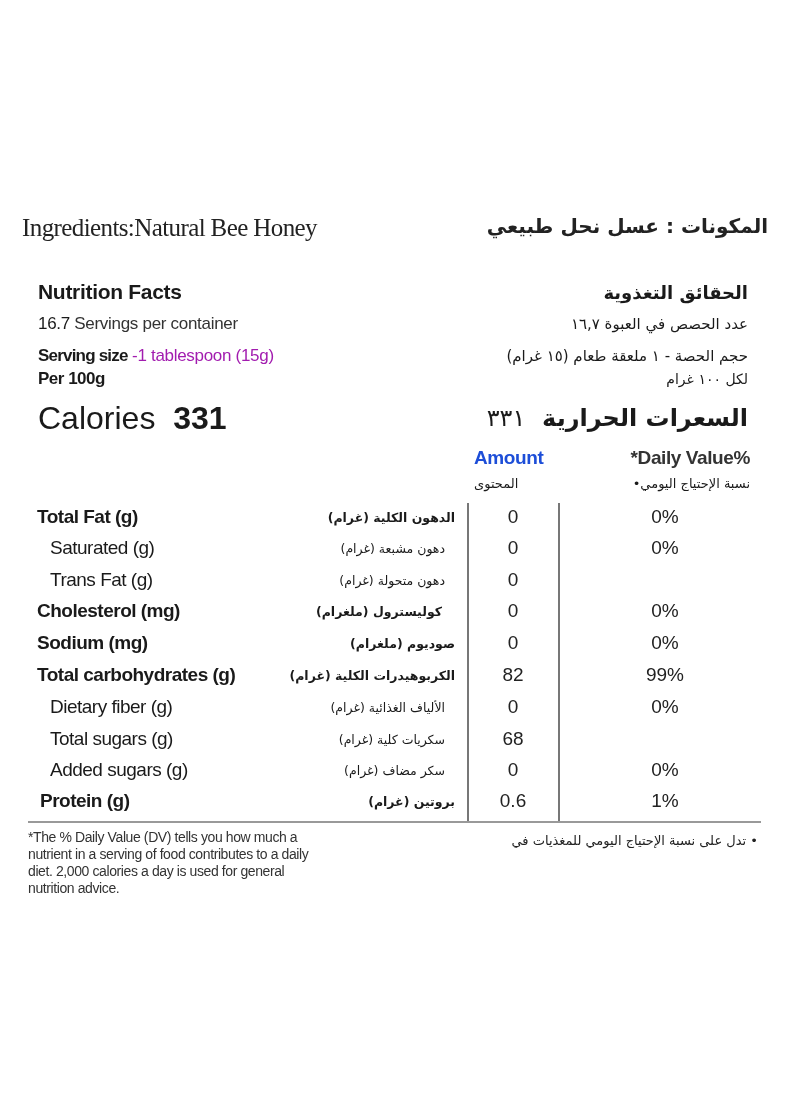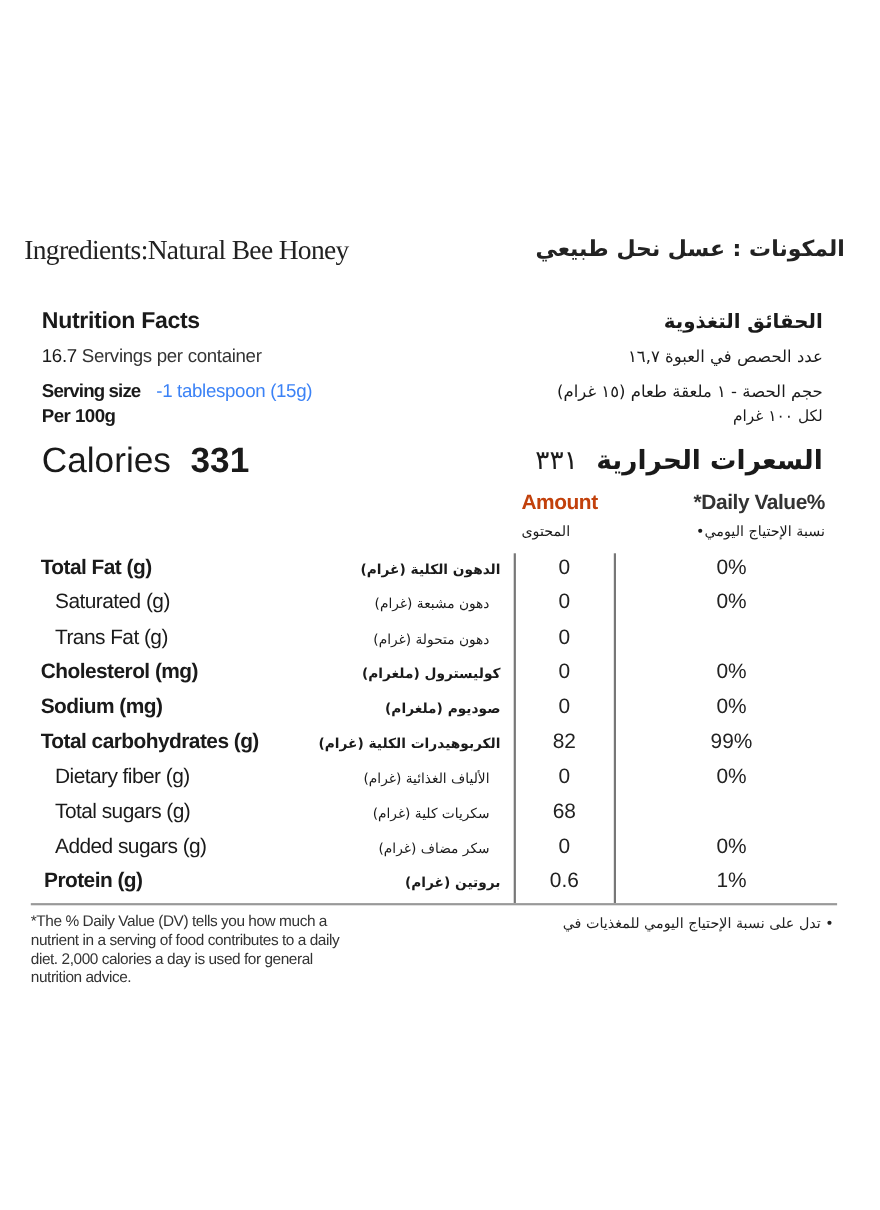--- a/index.html
+++ b/index.html
@@ -24,36 +24,36 @@
 
 <div class="abs" style="left:38px; top:280px; font-size:21px; font-weight:bold; letter-spacing:-0.3px;">Nutrition Facts</div>
 <div class="abs ar" style="right:52px; top:282px; font-size:18px; font-weight:bold;">الحقائق التغذوية</div>
 
 <div class="abs" style="left:38px; top:314px; font-size:17px; letter-spacing:-0.3px;">
   <span>16.7</span><span style="color:#333;"> Servings per container</span>
 </div>
 <div class="abs ar" style="right:52px; top:315px; font-size:15px;">عدد الحصص في العبوة ١٦,٧</div>
 
 <div class="abs" style="left:38px; top:346px; font-size:17px; letter-spacing:-0.3px;">
-  <span style="font-weight:bold; letter-spacing:-0.8px;">Serving size</span><span style="color:#3b82f6;padding-left:10px;"> -1 tablespoon (15g)</span>
+  <span style="font-weight:bold; letter-spacing:-0.8px;">Serving size</span><span style="color:#a21caf;"> -1 tablespoon (15g)</span>
 </div>
 <div class="abs ar" style="right:52px; top:347px; font-size:15px;">حجم الحصة - ١ ملعقة طعام (١٥ غرام)</div>
 
 <div class="abs" style="left:38px; top:369px; font-size:17px; font-weight:bold; letter-spacing:-0.5px;">Per  100g</div>
 <div class="abs ar" style="right:52px; top:371px; font-size:14px;">لكل ١٠٠ غرام</div>
 
 <div class="abs" style="left:38px; top:400px; font-size:32px;">
   <span style="font-weight:normal;">Calories</span>&nbsp;
   <span style="font-weight:bold;">331</span>
 </div>
 <div class="abs ar" style="right:52px; top:404px; font-size:24px; font-weight:bold;">
   <span>السعرات الحرارية</span>&nbsp;&nbsp;<span style="font-weight:normal;">٣٣١</span>
 </div>
 
-<div class="abs cond" style="left:474px; top:447px; font-size:19px; font-weight:bold; color:#c2410c;">Amount</div>
+<div class="abs cond" style="left:474px; top:447px; font-size:19px; font-weight:bold; color:#1d4ed8;">Amount</div>
 <div class="abs ar" style="left:474px; top:476px; font-size:13px; direction:rtl;">المحتوى</div>
 <div class="abs cond" style="right:50px; top:447px; font-size:19px; font-weight:bold; color:#333;">*Daily Value%</div>
 <div class="abs ar" style="right:50px; top:476px; font-size:13px;">نسبة الإحتياج اليومي•</div>
 
 <div class="vline" style="left:467px; top:503px; height:318px;"></div>
 <div class="vline" style="left:558px; top:503px; height:318px;"></div>
 
 <div id="rows">
 
   <div class="en-label cond bold" style="left:37px; top:506px;">Total Fat (g)</div>
@@ -65,21 +65,21 @@
   <div class="ar-label" style="right:355px; top:541px;">دهون مشبعة (غرام)</div>
   <div class="num" style="left:469px; width:88px; top:537px;">0</div>
   <div class="num" style="left:560px; width:210px; top:537px;">0%</div>
 
   <div class="en-label cond" style="left:50px; top:569px;">Trans Fat (g)</div>
   <div class="ar-label" style="right:355px; top:573px;">دهون متحولة (غرام)</div>
   <div class="num" style="left:469px; width:88px; top:569px;">0</div>
   <div class="num" style="left:560px; width:210px; top:569px;"></div>
 
   <div class="en-label cond bold" style="left:37px; top:600px;">Cholesterol  (mg)</div>
-  <div class="ar-label bold" style="right:345px; top:604px;">كوليسترول (ملغرام)</div>
+  <div class="ar-label bold" style="right:358px; top:604px;">كوليسترول (ملغرام)</div>
   <div class="num" style="left:469px; width:88px; top:600px;">0</div>
   <div class="num" style="left:560px; width:210px; top:600px;">0%</div>
 
   <div class="en-label cond bold" style="left:37px; top:632px;">Sodium  (mg)</div>
   <div class="ar-label bold" style="right:345px; top:636px;">صوديوم (ملغرام)</div>
   <div class="num" style="left:469px; width:88px; top:632px;">0</div>
   <div class="num" style="left:560px; width:210px; top:632px;">0%</div>
 
   <div class="en-label cond bold" style="left:37px; top:664px;">Total carbohydrates (g)</div>
   <div class="ar-label bold" style="right:345px; top:668px;">الكربوهيدرات الكلية (غرام)</div>

